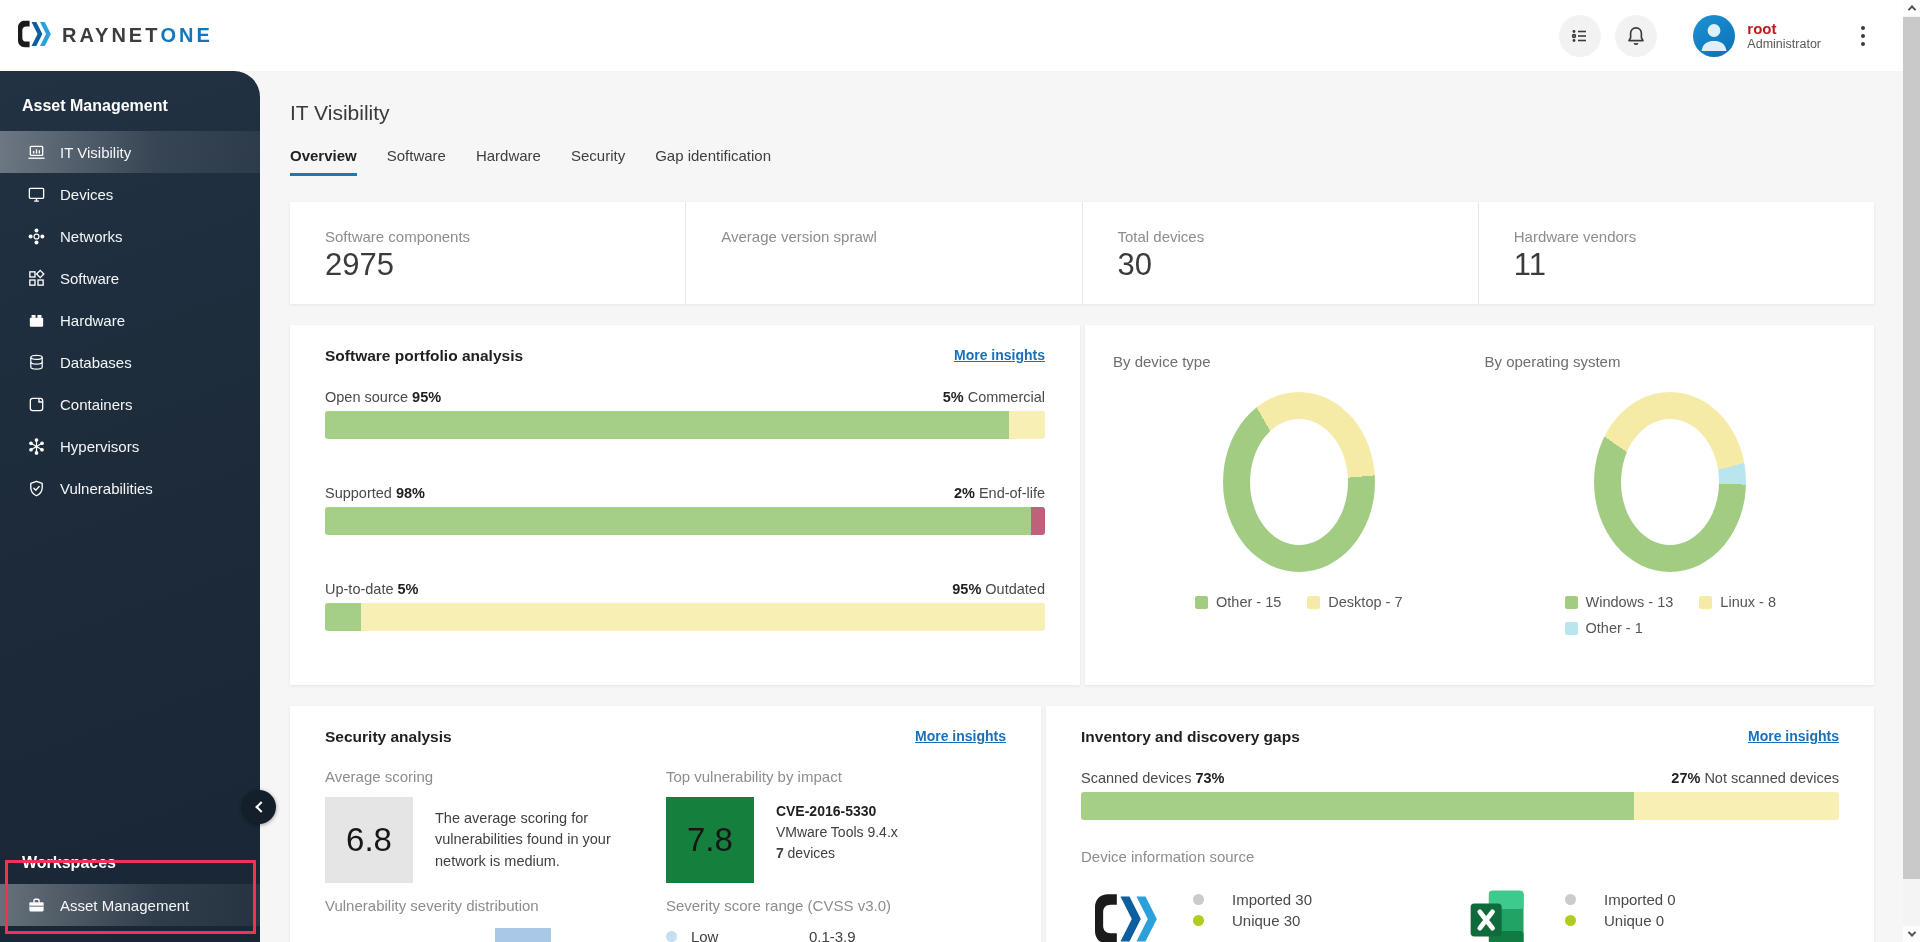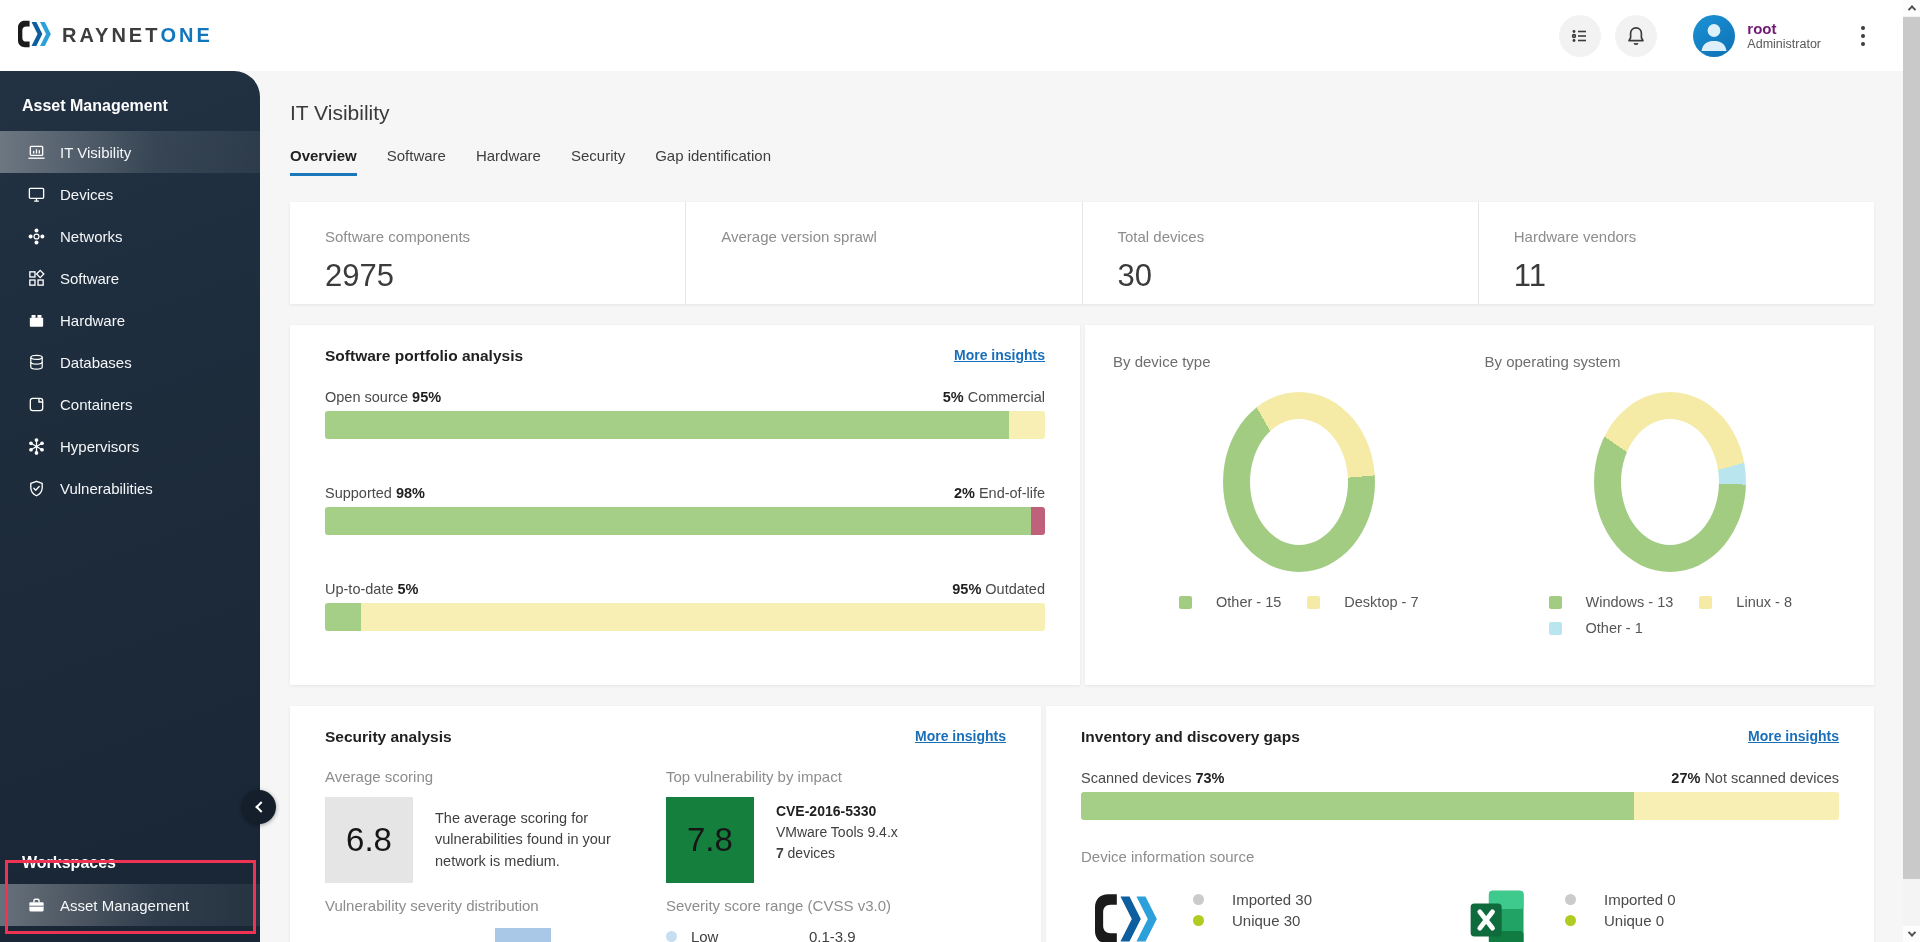--- a/index.html
+++ b/index.html
@@ -20,21 +20,21 @@
   .brand-text { font-size: 20px; letter-spacing: 3px; color: #3d3d3d; font-weight: 600; }
   .brand-text .accent { color: #1177bd; font-weight: 800; }
   .topbar-right { margin-left: auto; display: flex; align-items: center; gap: 14px; margin-right: 28px; }
   .icon-btn {
     width: 42px; height: 42px; border-radius: 50%; background: #f2f2f2;
     display: flex; align-items: center; justify-content: center; cursor: pointer;
   }
   .user-chip { display: flex; align-items: center; gap: 12px; margin-left: 22px; cursor: pointer; }
   .avatar { width: 42px; height: 42px; border-radius: 50%; background: linear-gradient(145deg,#1b93d6,#0e6fb4); overflow: hidden; }
   .user-meta { line-height: 1.15; }
-  .user-name { font-size: 15px; color: #701a75; font-weight: 700; }
+  .user-name { font-size: 15px; color: #b91c1c; font-weight: 700; }
   .user-role { font-size: 12.5px; color: #585858; }
   .kebab { display: flex; flex-direction: column; gap: 4px; padding: 6px 10px; margin-left: 16px; cursor: pointer; }
   .kebab i { width: 4px; height: 4px; border-radius: 50%; background: #3c3c3c; }
 
   
   .sidebar {
     position: absolute; top: 71px; left: 0; width: 260px; height: 871px;
     background: linear-gradient(160deg, #223243 0%, #1c2a39 55%, #182635 100%);
     border-top-right-radius: 26px; z-index: 4; color: #fff;
     display: flex; flex-direction: column;
@@ -73,21 +73,21 @@
   .main { position: absolute; top: 71px; left: 260px; width: 1643px; height: 871px; padding: 24px 29px 0 30px; overflow: hidden; }
   .page-title { font-size: 21px; font-weight: 400; color: #3a3a3a; margin-top: 6px; }
   .tabs { display: flex; gap: 30px; margin-top: 22px; }
   .tab { font-size: 15px; color: #3e3e3e; padding-bottom: 9px; cursor: pointer; border-bottom: 3px solid transparent; }
   .tab.active { font-weight: 700; color: #222; border-bottom-color: #1b77bb; }
 
   .stats-row { display: flex; margin-top: 26px; background: #fff; box-shadow: 0 1px 3px rgba(0,0,0,.07); height: 102px; }
   .stat-card { flex: 1; padding: 26px 0 0 35px; cursor: default; }
   .stat-card + .stat-card { border-left: 1px solid #e6e6e6; }
   .stat-label { font-size: 15px; color: #8d8d8d; }
-  .stat-value { font-size: 31px; color: #3b3b3b; margin-top: 13px; }
+  .stat-value { font-size: 31px; color: #3b3b3b; margin-top: 2px; }
 
   .row2, .row3 { display: flex; gap: 5px; margin-top: 21px; }
   .card { background: #fff; box-shadow: 0 1px 3px rgba(0,0,0,.07); }
   .card.left { width: 790px; }
   .card.right { flex: 1; }
   .row2 .card { height: 360px; }
   .row3 .card { height: 340px; }
   .card-pad { padding: 22px 35px; position: relative; height: 100%; }
   .card-head { display: flex; align-items: flex-start; justify-content: space-between; }
   .card-title { font-size: 15.5px; font-weight: 700; color: #1f1f1f; }
@@ -103,21 +103,21 @@
   .hbar .seg-r { flex: 1; height: 100%; }
 
   
   .donut-halves { display: flex; height: 100%; }
   .donut-col { flex: 1; padding-top: 28px; display: flex; flex-direction: column; align-items: center; }
   .chart-title { align-self: flex-start; font-size: 15px; color: #6e6e6e; }
   .donut { width: 152px; height: 180px; border-radius: 50%; position: relative; margin-top: 22px; }
   .donut::after { content: ""; position: absolute; inset: 27px; background: #fff; border-radius: 50%; }
   .legend { margin-top: 22px; display: flex; flex-direction: column; gap: 10px; }
   .legend-row { display: flex; gap: 26px; }
-  .lg-item { display: flex; align-items: center; gap: 24px; font-size: 14.5px; color: #555; }
+  .lg-item { display: flex; align-items: center; gap: 8px; font-size: 14.5px; color: #555; }
   .swatch { width: 13px; height: 13px; border-radius: 2px; flex: 0 0 13px; }
 
   
   .sec-cols { display: grid; grid-template-columns: 1fr 1.08fr; column-gap: 26px; margin-top: 22px; }
   .mini-label { font-size: 15px; color: #8d8d8d; }
   .score-row { display: flex; gap: 22px; margin-top: 12px; align-items: center; }
   .score-box { width: 88px; height: 86px; flex: 0 0 88px; display: flex; align-items: center; justify-content: center; font-size: 33px; color: #161616; }
   .score-desc { font-size: 14.5px; color: #3f3f3f; line-height: 1.45; max-width: 310px; }
   .cve-block { font-size: 14px; color: #3f3f3f; line-height: 1.5; align-self: flex-start; padding-top: 4px; }
   .cve-name { font-weight: 700; color: #1f1f1f; }

